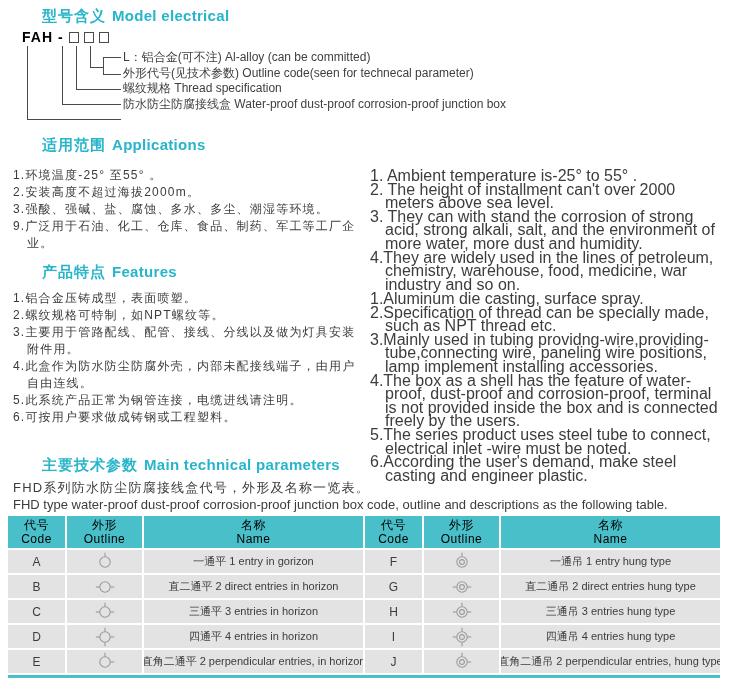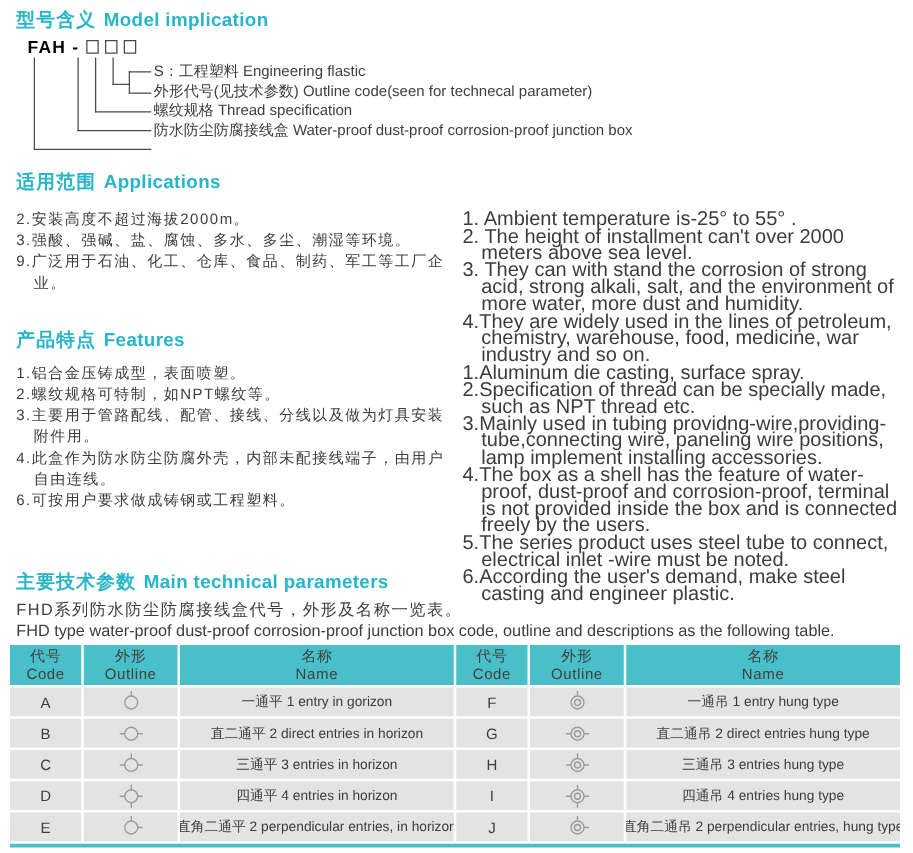--- a/index.html
+++ b/index.html
@@ -5,21 +5,21 @@
   html,body{margin:0;padding:0;}
   body{
     width:730px;height:682px;position:relative;overflow:hidden;
     background:#ffffff;color:#3e3e3e;
     font-family:"Liberation Sans","DejaVu Sans",sans-serif;
   }
   .sec-title{
     position:absolute;font-weight:bold;font-size:15px;color:#27b5ca;
     letter-spacing:.3px;white-space:nowrap;
   }
-  .sec-title .cn{margin-right:6px;letter-spacing:1px;}
+  .sec-title .cn{margin-right:6px;letter-spacing:1px;margin-left:29px;}
   
   .model-row{position:absolute;left:22px;top:29px;display:flex;align-items:center;gap:5px;
     font-size:14px;font-weight:bold;color:#000000;letter-spacing:1px;}
   .mbox{width:8px;height:9px;border:1.4px solid #4a4a4a;background:#fff;}
   .lshape{position:absolute;border-left:1px solid #4a4a4a;border-bottom:1px solid #4a4a4a;}
   .bracket{position:absolute;border-left:1px solid #4a4a4a;border-top:1px solid #4a4a4a;border-bottom:1px solid #4a4a4a;}
   .model-labels{position:absolute;left:123px;top:50px;font-size:12px;line-height:15.6px;
     color:#3e3e3e;white-space:nowrap;}
   
   .cn-list{position:absolute;font-size:12px;line-height:17px;letter-spacing:1.2px;color:#3c3c3c;}
@@ -30,80 +30,82 @@
   .desc-line.cn{letter-spacing:1.2px;}
   
   #param-table-grid{
     position:absolute;left:8px;top:516px;width:712px;display:grid;
     grid-template-columns:57px 75px 219px 57px 75px 219px;
     column-gap:2px;row-gap:2px;background:#ffffff;
   }
   .th{
     background:#49bfc9;height:32px;display:flex;flex-direction:column;
     justify-content:center;align-items:center;font-size:12px;line-height:14px;
-    color:#404040;letter-spacing:.5px;
+    color:#000000;letter-spacing:.5px;
   }
   .td{
     background:#e3e3e3;height:23px;display:flex;align-items:center;justify-content:center;
     font-size:12px;color:#3c3c3c;
   }
   .td.name{font-size:11px;white-space:nowrap;overflow:hidden;}
   .td.outline svg{display:block;}
   #table-bottom-bar{position:absolute;left:8px;top:675px;width:712px;height:3px;background:#49bfc9;}
 </style>
 </head>
 <body>
 
 <div class="sec-title" style="left:13px;top:7px;">
-  <span class="cn">型号含义</span><span class="en">Model implication</span>
+  <span class="cn">型号含义</span><span class="en">Model electrical</span>
 </div>
 
 <div class="model-row">
   <span>FAH -</span>
   <span class="mbox"></span>
   <span class="mbox"></span>
   <span class="mbox"></span>
 </div>
 
 <div class="lshape" style="left:27px;top:46px;width:93px;height:73px;"></div>
 <div class="lshape" style="left:62px;top:46px;width:58px;height:58px;"></div>
 <div class="lshape" style="left:76px;top:46px;width:44px;height:43px;"></div>
 <div class="lshape" style="left:90px;top:46px;width:13px;height:21px;"></div>
 <div class="bracket" style="left:103px;top:57px;width:17px;height:16px;"></div>
 
 <div class="model-labels">
-    <div class="li">S：工程塑料 Engineering flastic</div>
+    <div class="li">L：铝合金(可不注) Al-alloy (can be committed)</div>
     <div class="li">外形代号(见技术参数) Outline code(seen for technecal parameter)</div>
     <div class="li">螺纹规格 Thread specification</div>
     <div class="li">防水防尘防腐接线盒 Water-proof dust-proof corrosion-proof junction box</div>
   </div>
 
 <div class="sec-title" style="left:13px;top:136px;">
   <span class="cn">适用范围</span><span class="en">Applications</span>
 </div>
 <div class="cn-list" style="left:13px;top:167px;width:350px;">
+    <div class="li">1.环境温度-25° 至55° 。</div>
     <div class="li">2.安装高度不超过海拔2000m。</div>
     <div class="li">3.强酸、强碱、盐、腐蚀、多水、多尘、潮湿等环境。</div>
     <div class="li">9.广泛用于石油、化工、仓库、食品、制药、军工等工厂企业。</div>
   </div>
 <div class="en-list" style="left:370px;top:169px;width:354px;">
     <div class="li">1. Ambient temperature is-25° to 55° .</div>
     <div class="li">2. The height of installment can't over 2000 meters above sea level.</div>
     <div class="li">3. They can with stand the corrosion of strong acid, strong alkali, salt, and the environment of more water, more dust and humidity.</div>
     <div class="li">4.They are widely used in the lines of petroleum, chemistry, warehouse, food, medicine, war industry and so on.</div>
   </div>
 
 <div class="sec-title" style="left:13px;top:263px;">
   <span class="cn">产品特点</span><span class="en">Features</span>
 </div>
 <div class="cn-list" style="left:13px;top:290px;width:352px;">
     <div class="li">1.铝合金压铸成型，表面喷塑。</div>
     <div class="li">2.螺纹规格可特制，如NPT螺纹等。</div>
     <div class="li">3.主要用于管路配线、配管、接线、分线以及做为灯具安装附件用。</div>
     <div class="li">4.此盒作为防水防尘防腐外壳，内部未配接线端子，由用户自由连线。</div>
+    <div class="li">5.此系统产品正常为钢管连接，电缆进线请注明。</div>
     <div class="li">6.可按用户要求做成铸钢或工程塑料。</div>
   </div>
 <div class="en-list" style="left:370px;top:292px;width:356px;">
     <div class="li">1.Aluminum die casting, surface spray.</div>
     <div class="li">2.Specification of thread can be specially made, such as NPT thread etc.</div>
     <div class="li">3.Mainly used in tubing providng-wire,providing-tube,connecting wire, paneling wire positions, lamp implement installing accessories.</div>
     <div class="li">4.The box as a shell has the feature of water-proof, dust-proof and corrosion-proof, terminal is not provided inside the box and is connected freely by the users.</div>
     <div class="li">5.The series product uses steel tube to connect, electrical inlet -wire must be noted.</div>
     <div class="li">6.According the user's demand, make steel casting and engineer plastic.</div>
   </div>

